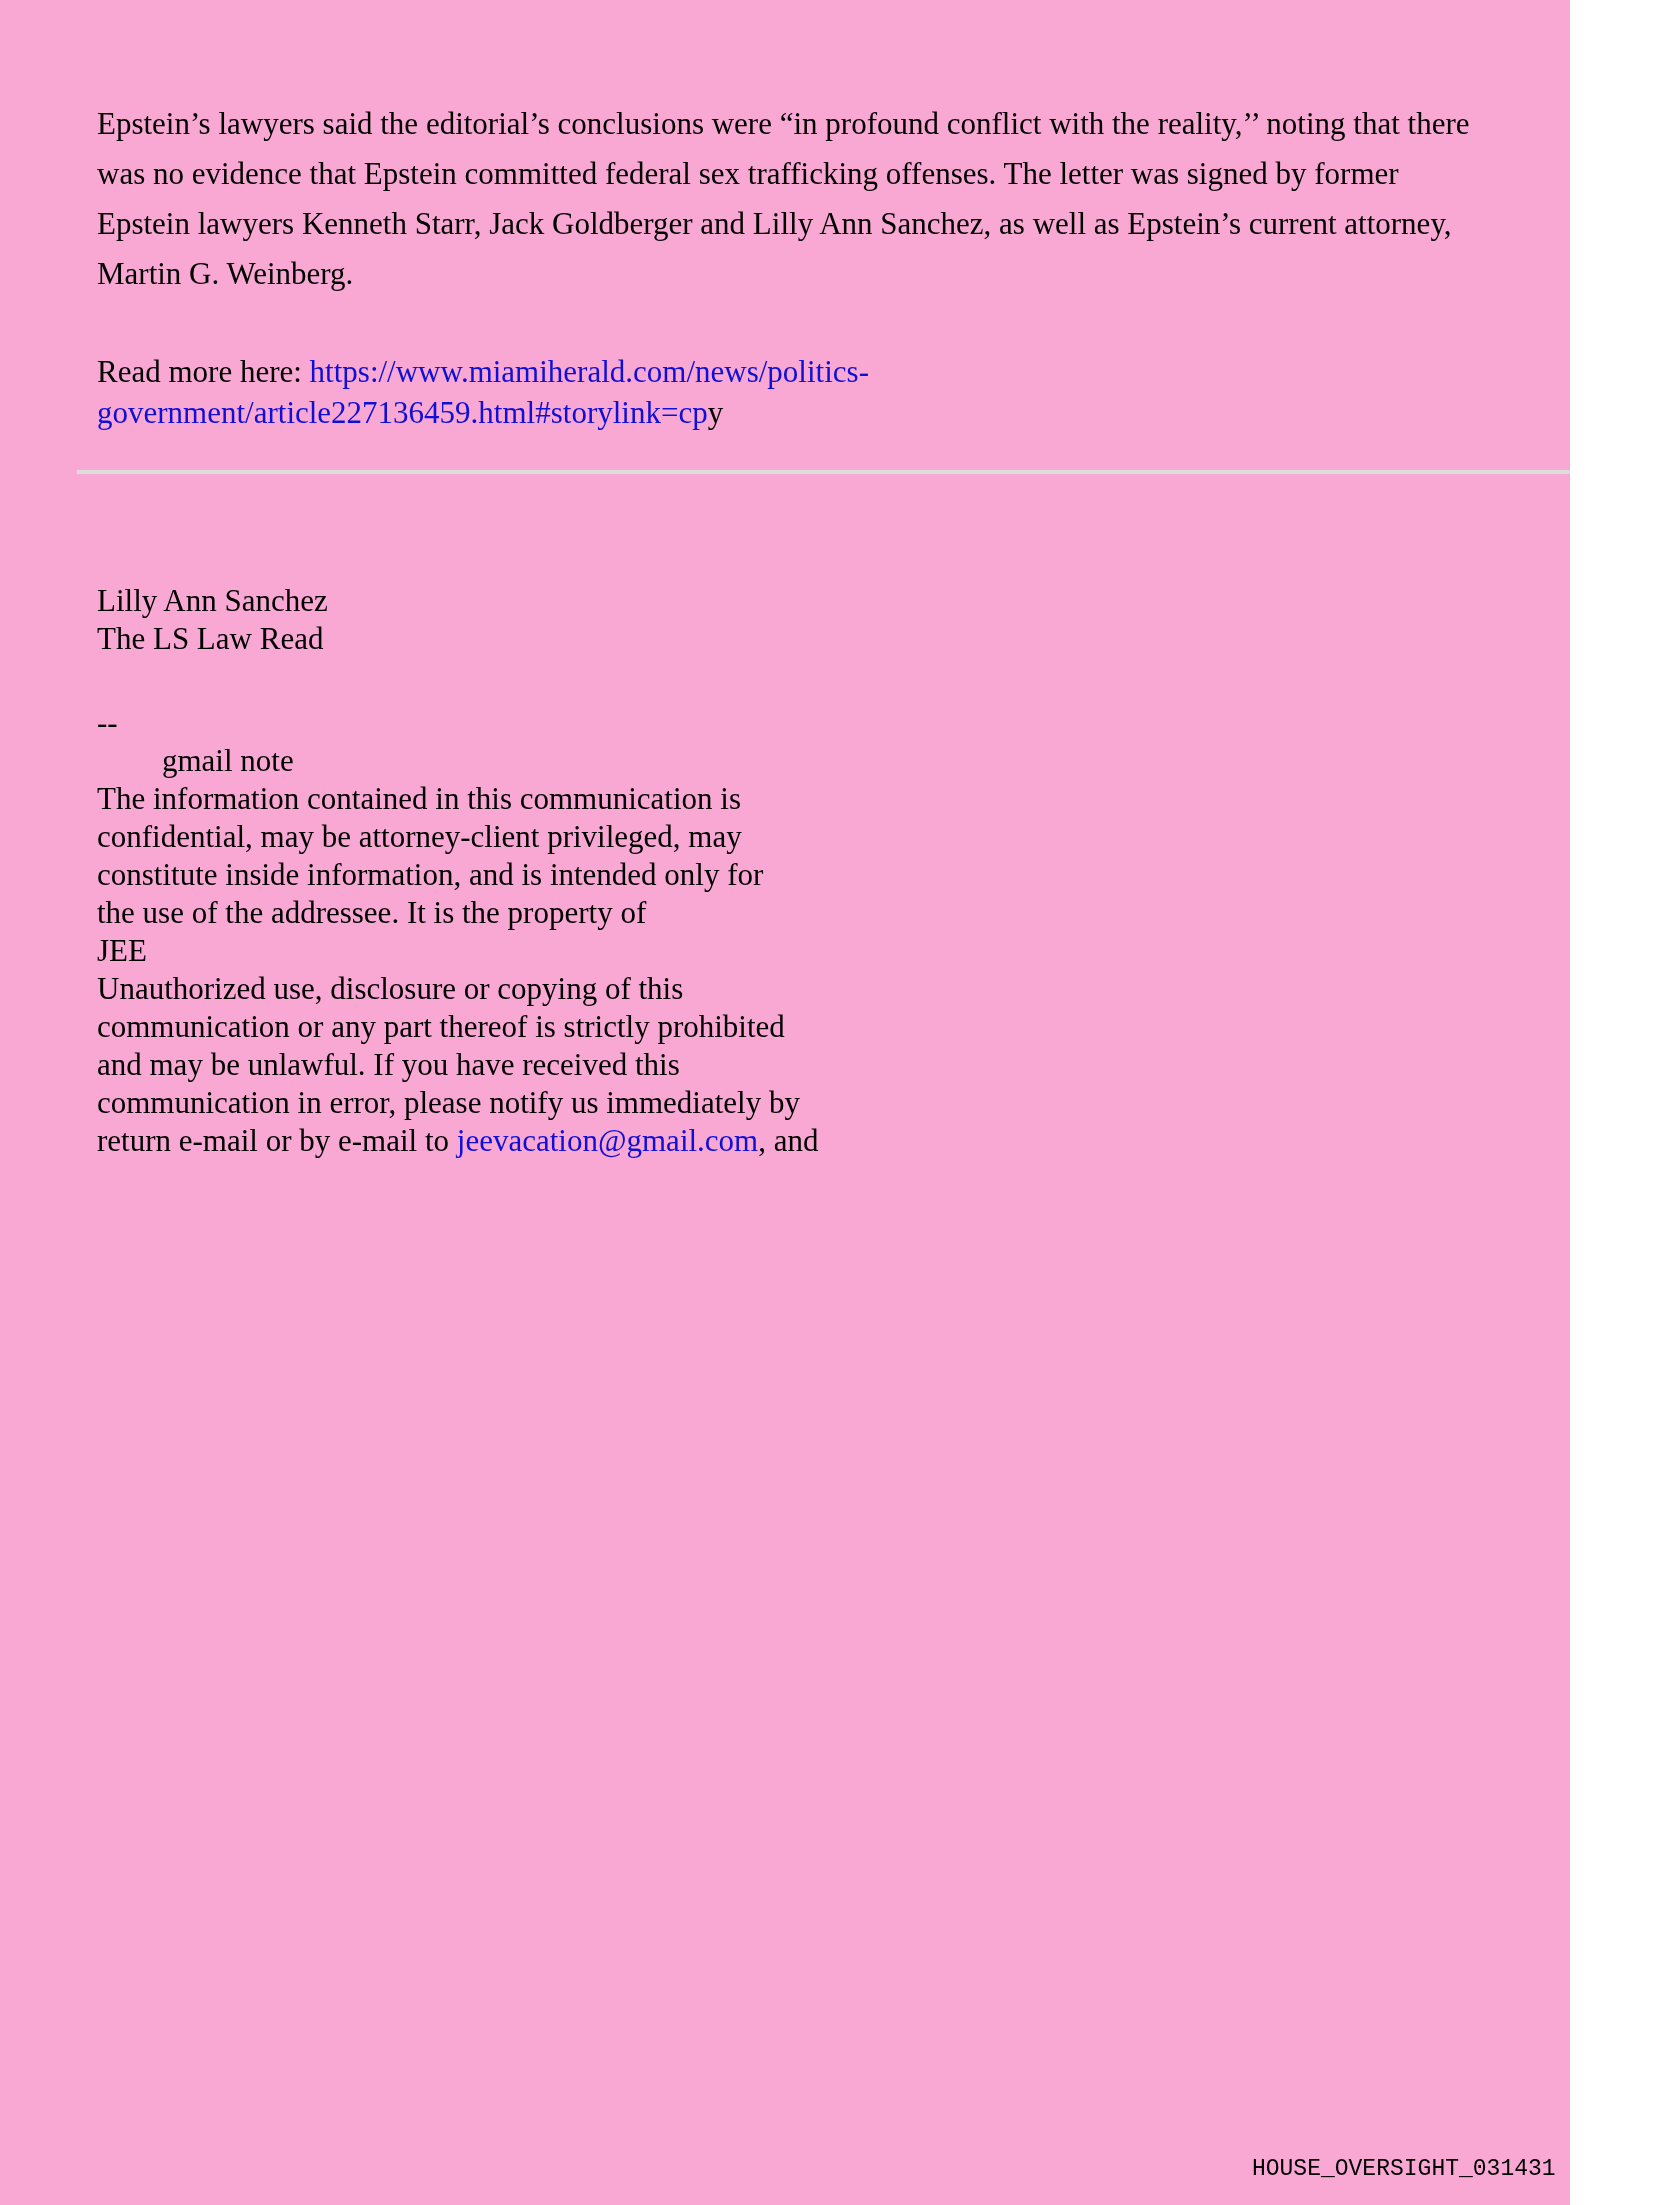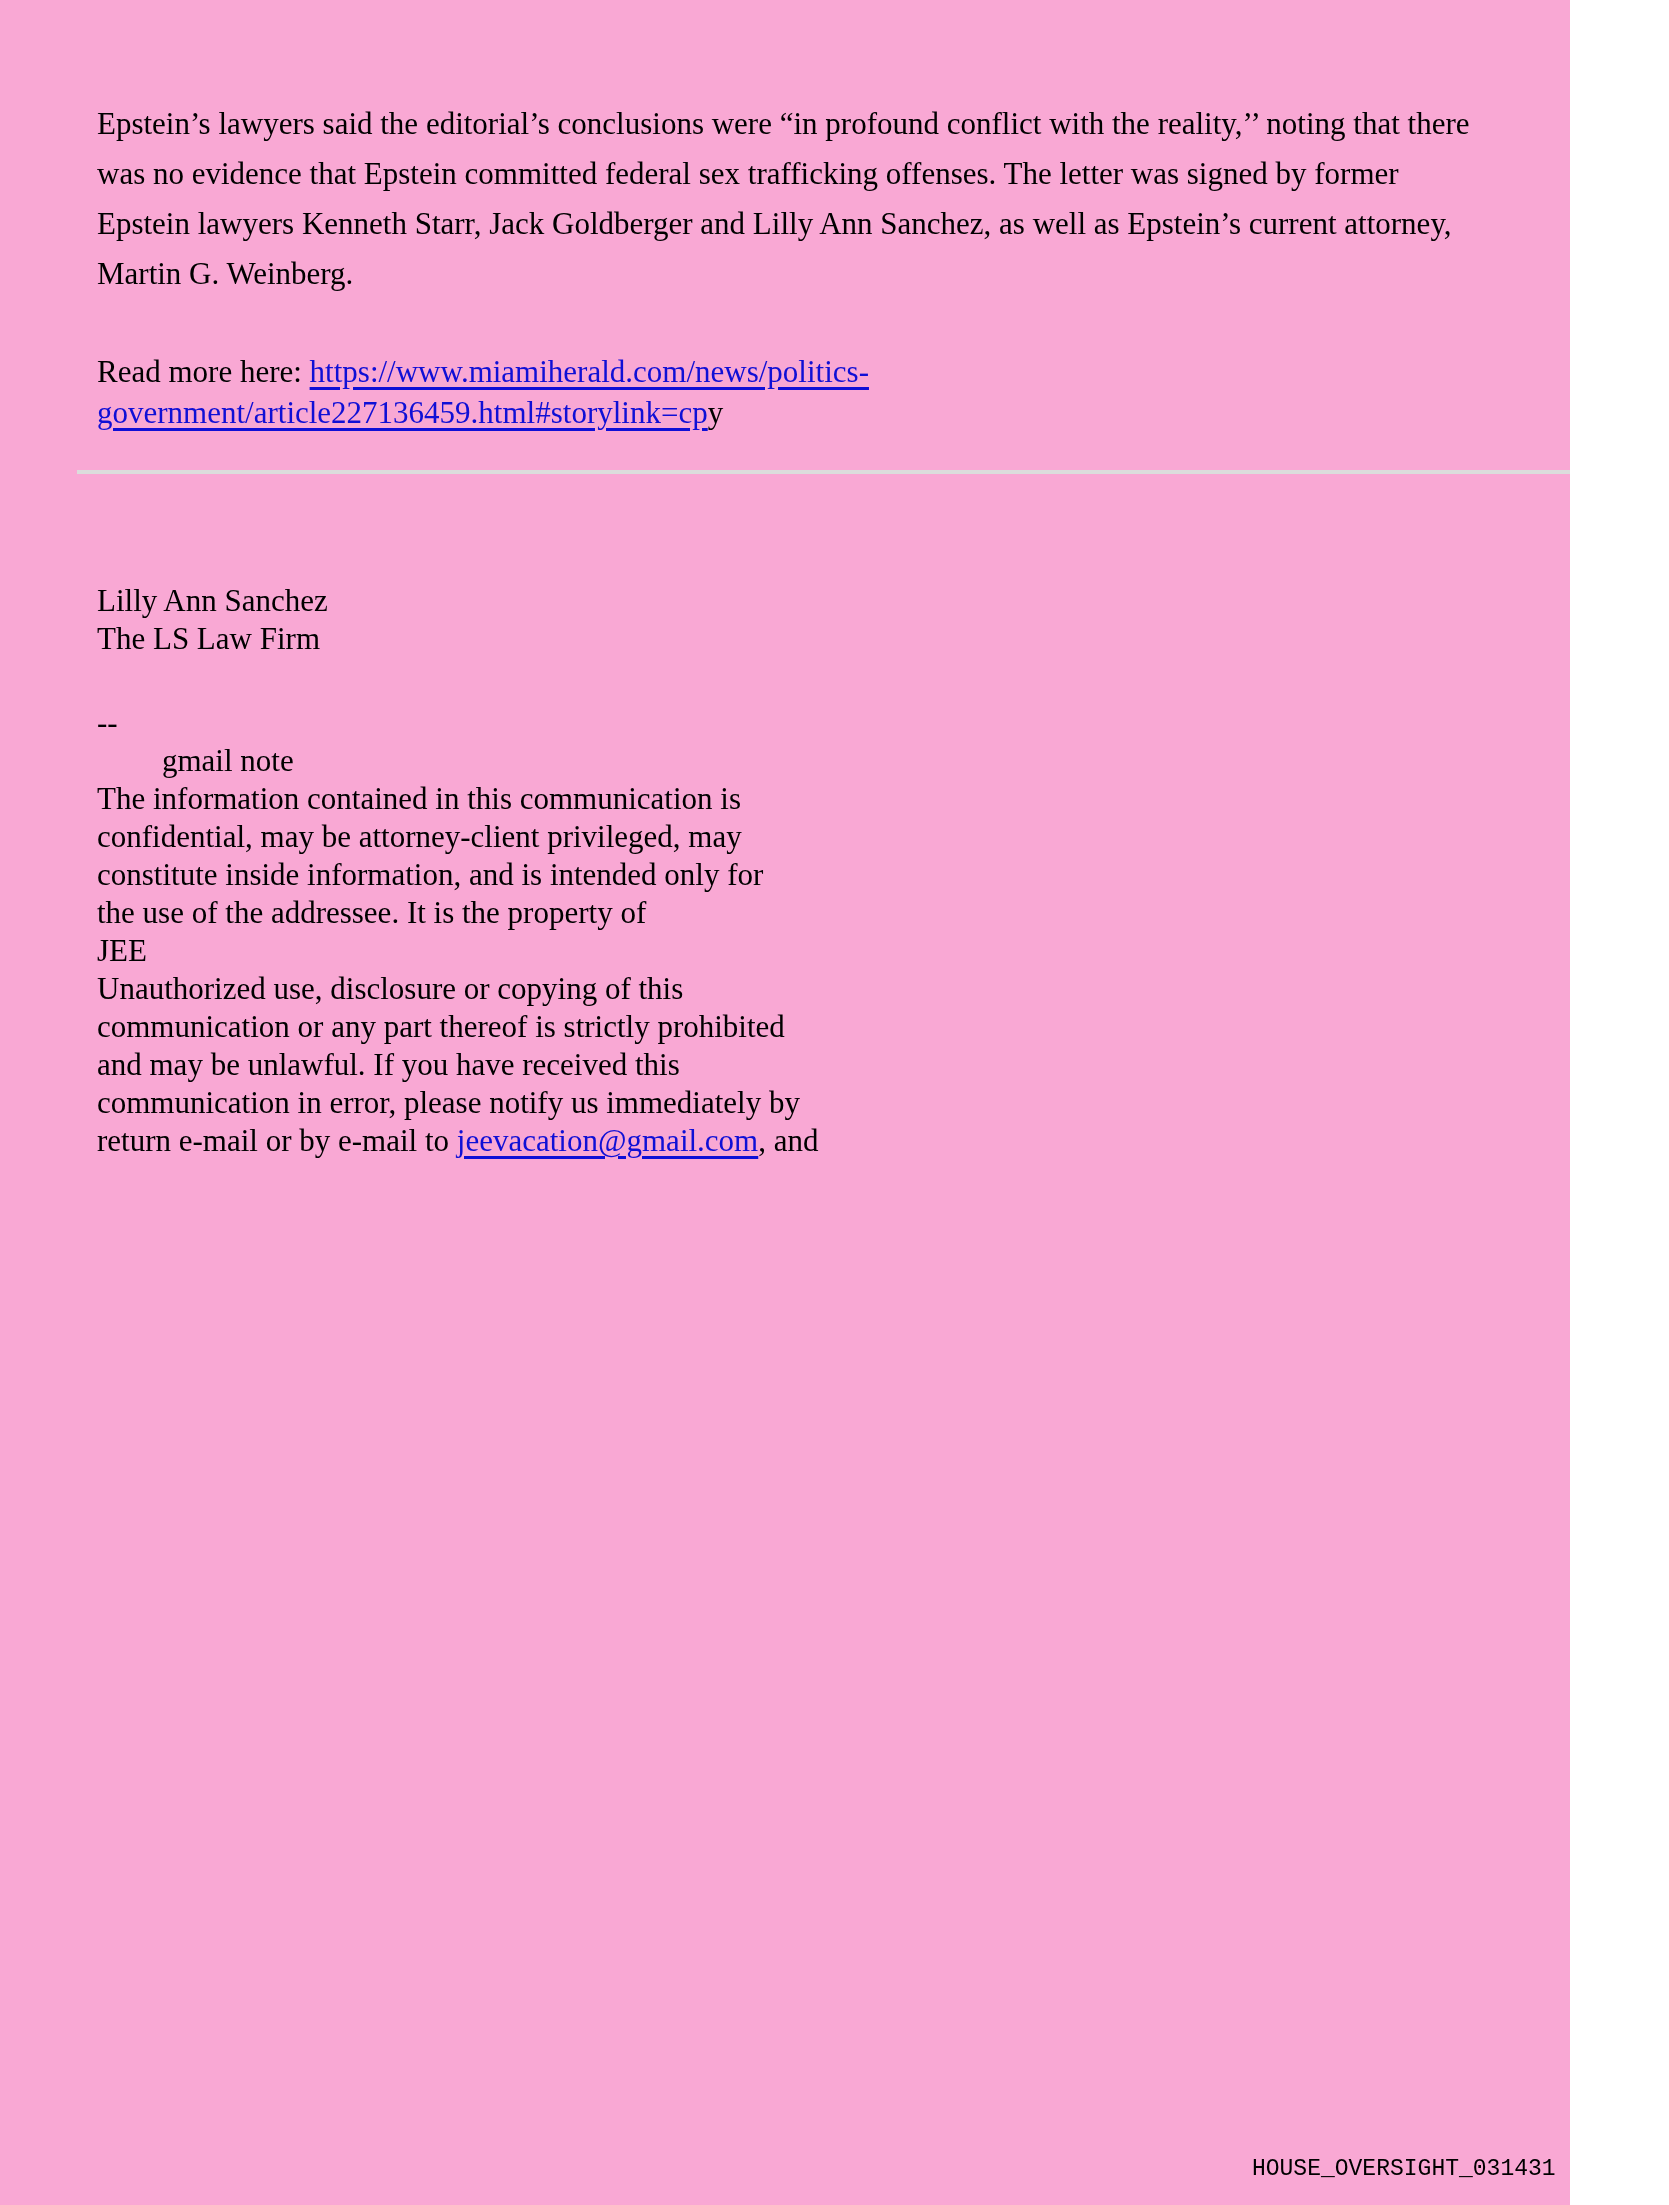--- a/index.html
+++ b/index.html
@@ -24,21 +24,20 @@
   .readmore {
     position: absolute;
     left: 97px;
     top: 351px;
     font-size: 31px;
     line-height: 41px;
     white-space: nowrap;
   }
   .link {
     color: #0f0fd6;
-    text-decoration: underline;
     text-decoration-thickness: 2.6px;
     text-underline-offset: 4.6px;
     cursor: pointer;
   }
   .divider {
     position: absolute;
     left: 77px;
     top: 470px;
     width: 1549px;
     height: 3.9px;
@@ -89,21 +88,21 @@
     </div>
     <div>
       <span class="link">government/article227136459.html#storylink=cp</span><span>y</span>
     </div>
   </div>
 
   <div class="divider"></div>
 
   <div class="sig">
     <div>Lilly Ann Sanchez</div>
-    <div>The LS Law Firm</div>
+    <div>The LS Law Read</div>
   </div>
 
   <div class="disc">
     <div>--</div>
     <div class="indent">gmail note</div>
     <div>
         <div>The information contained in this communication is</div>
         <div>confidential, may be attorney-client privileged, may</div>
         <div>constitute inside information, and is intended only for</div>
         <div>the use of the addressee. It is the property of</div>

